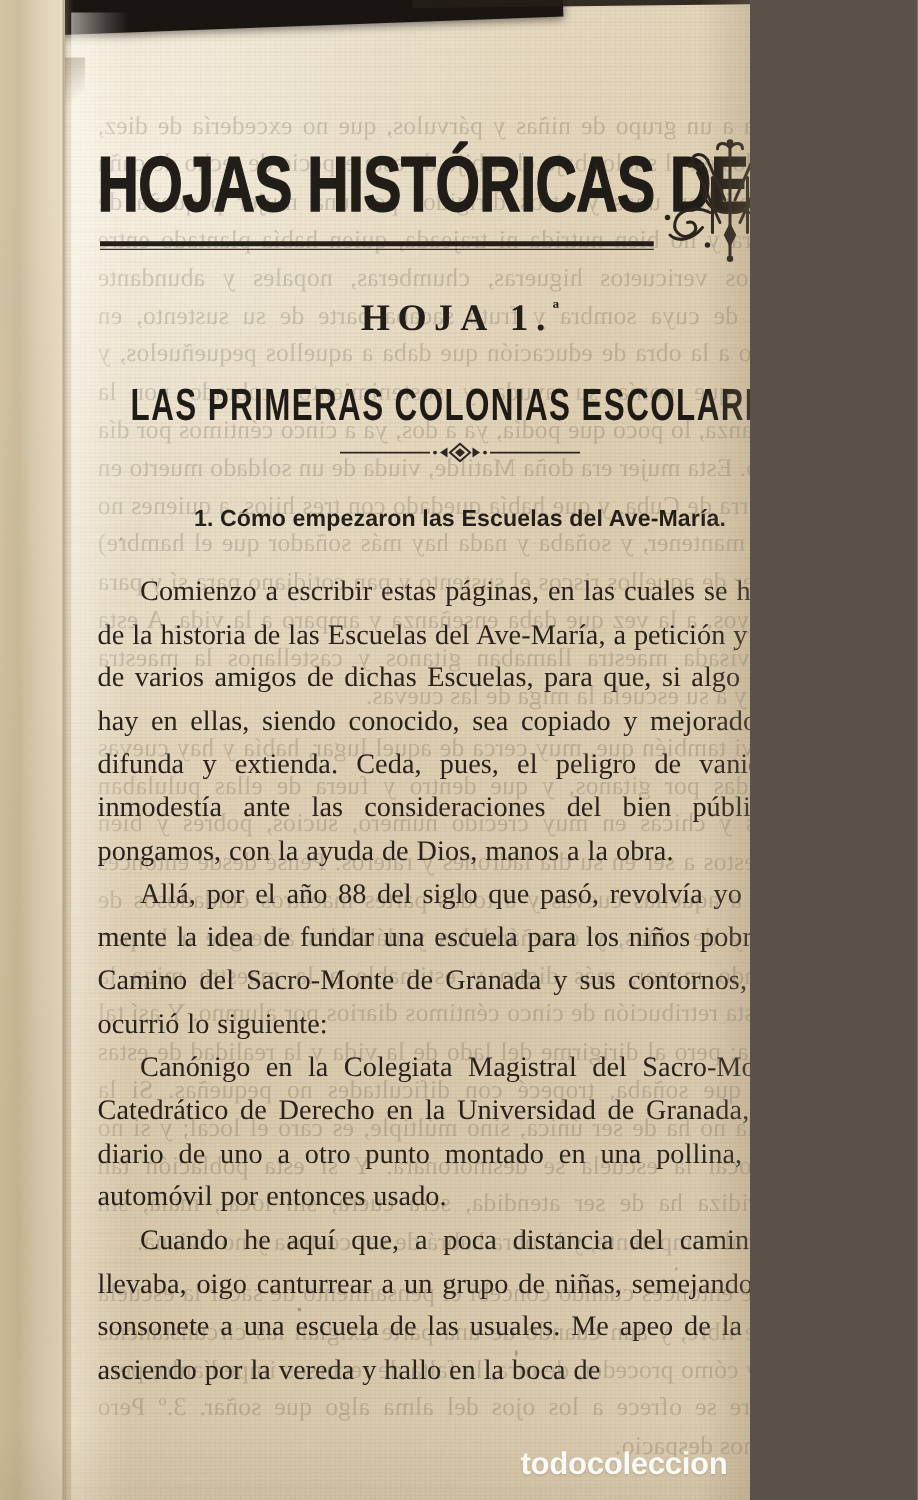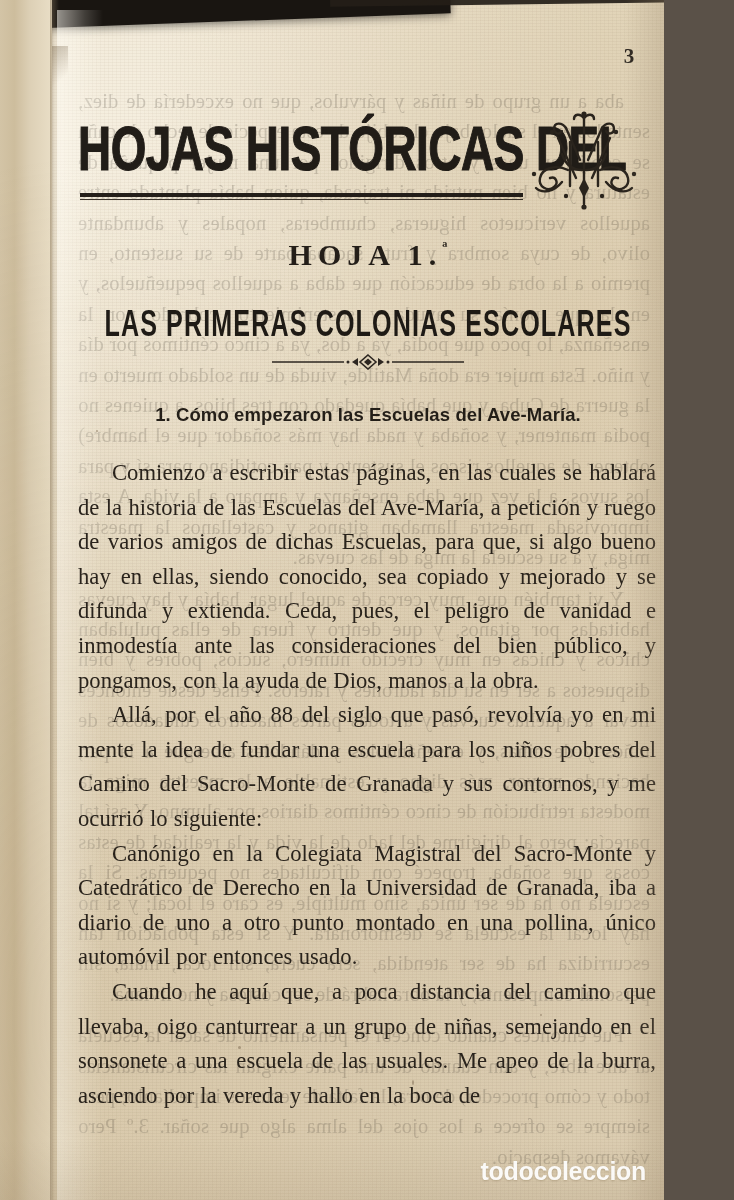--- a/index.html
+++ b/index.html
@@ -8,21 +8,21 @@
     padding: 0;
     background: #5a5148;
   }
   body {
     font-family: "Liberation Serif", serif;
   }
 
   
   #scan {
     position: relative;
-    width: 664px;
+    width: 600px;
     height: 1200px;
     overflow: hidden;
     background: #e7dbc2;
     
     background-image:
       radial-gradient(circle at 18% 12%, rgba(255,252,243,0.55) 0%, rgba(255,252,243,0) 42%),
       radial-gradient(circle at 82% 78%, rgba(206,189,160,0.40) 0%, rgba(206,189,160,0) 50%),
       radial-gradient(circle at 50% 50%, rgba(236,226,206,0.45) 0%, rgba(224,211,188,0) 70%),
       linear-gradient(115deg, #ece2cd 0%, #e7dbc2 38%, #e4d7bd 68%, #ded0b4 100%);
   }

